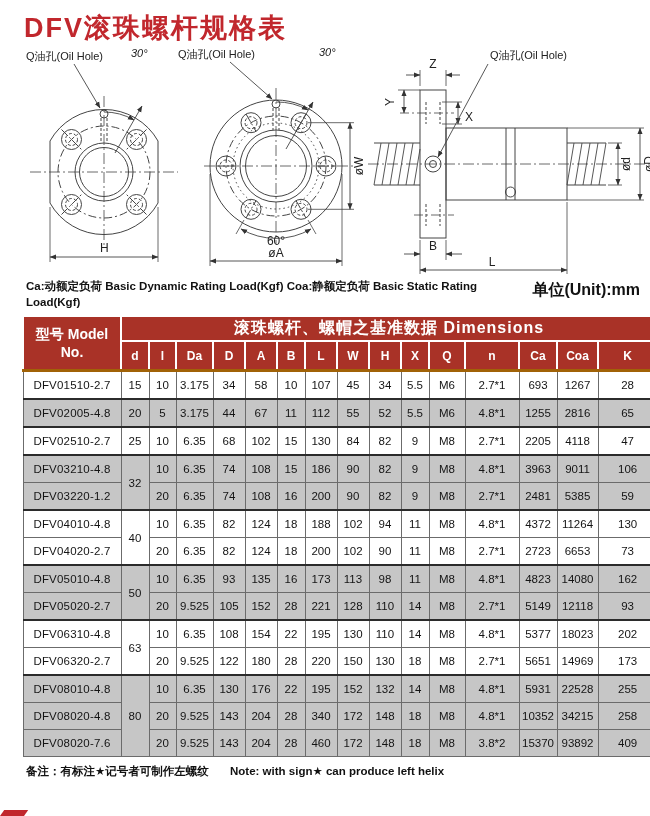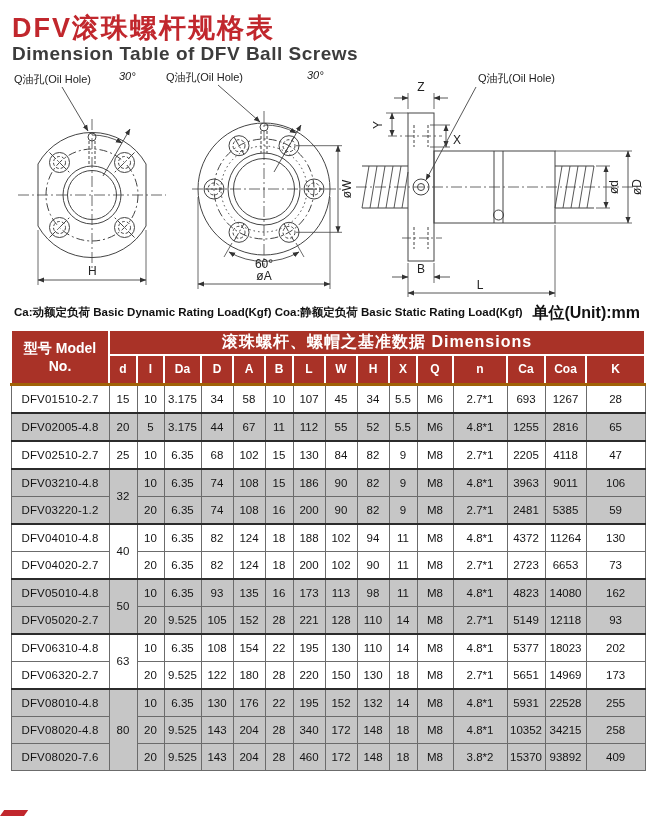--- a/index.html
+++ b/index.html
@@ -1,42 +1,42 @@
 <!DOCTYPE html>
 <html><head>
 <meta charset="utf-8">
 <style>
   html,body{margin:0;padding:0;}
   body{
     width:650px;height:816px;overflow:hidden;position:relative;
     background:#ffffff;font-family:"Liberation Sans","DejaVu Sans",sans-serif;
     color:#1a1a1a;
   }
-  .page{padding:12px 8px 0 10px;}
+  .page{padding:12px 8px 0 22px;}
 
   
   .title-zh{
     font-size:27px;font-weight:bold;color:#c1272d;
     letter-spacing:2px;line-height:1.05;margin:2px 0 0 2px;
   }
   .title-en{
     font-size:19px;font-weight:bold;color:#3c3c3c;
     letter-spacing:0.5px;margin:1px 0 0 2px;
   }
 
   
   .drawings{display:block;margin:2px 0 0 0;}
   svg text{font-family:"Liberation Sans","DejaVu Sans",sans-serif;fill:#222;}
   .lbl{font-size:11px;}
   .dim{font-size:12px;}
   .ang{font-size:11px;font-style:italic;}
 
   
   .legend{margin:2px 2px 0 4px;font-size:11.5px;font-weight:bold;color:#111;line-height:1.35;}
-  .legend-row2{display:flex;justify-content:space-between;align-items:center;}
+  .legend-row2{display:flex;justify-content:space-between;align-items:flex-start;}
   .unit{font-size:16px;font-weight:bold;white-space:nowrap;}
 
   
   table.spec{
     width:634px;table-layout:fixed;border-collapse:collapse;
     margin:5px 0 0 0;
   }
   table.spec th{
     background:#a93227;color:#ffffff;font-weight:bold;
     border:2px solid #ffffff;text-align:center;padding:0;
@@ -61,21 +61,20 @@
     position:absolute;left:0;bottom:0;width:24px;height:6px;
     background:#c1272d;transform:skewX(-35deg);transform-origin:bottom left;
   }
 </style>
 </head>
 <body>
 
 <div class="page">
 
   <div class="title-zh">DFV滚珠螺杆规格表</div>
-  <div class="title-en">Dimension Table of DFV Ball Screws</div>
 
   <svg class="drawings" width="634" height="233" viewBox="0 0 634 233">
     <defs>
       <marker id="arr" viewBox="0 0 10 10" refX="9" refY="5" markerWidth="7.5" markerHeight="7.5" orient="auto-start-reverse">
         <path d="M0 1.2 L9.5 5 L0 8.8 z" fill="#333"></path>
       </marker>
     </defs>
 
     <g stroke="#444" fill="none" stroke-width="1">
       <path d="M 28 97 A 62 62 0 0 1 136 97 L 136 159 A 62 62 0 0 1 28 159 Z"></path>
@@ -540,15 +539,19 @@
           <td>18</td>
           <td>M8</td>
           <td>3.8*2</td>
           <td>15370</td>
           <td>93892</td>
           <td>409</td>
         </tr>
       </tbody>
   </table>
 
+  <div class="footnote">
+    <span>备注：有标注★记号者可制作左螺纹</span>
+    <span class="en">Note: with sign★ can produce left helix</span>
+  </div>
 </div>
 
 <div class="corner-mark"></div>
 
 </body></html>

